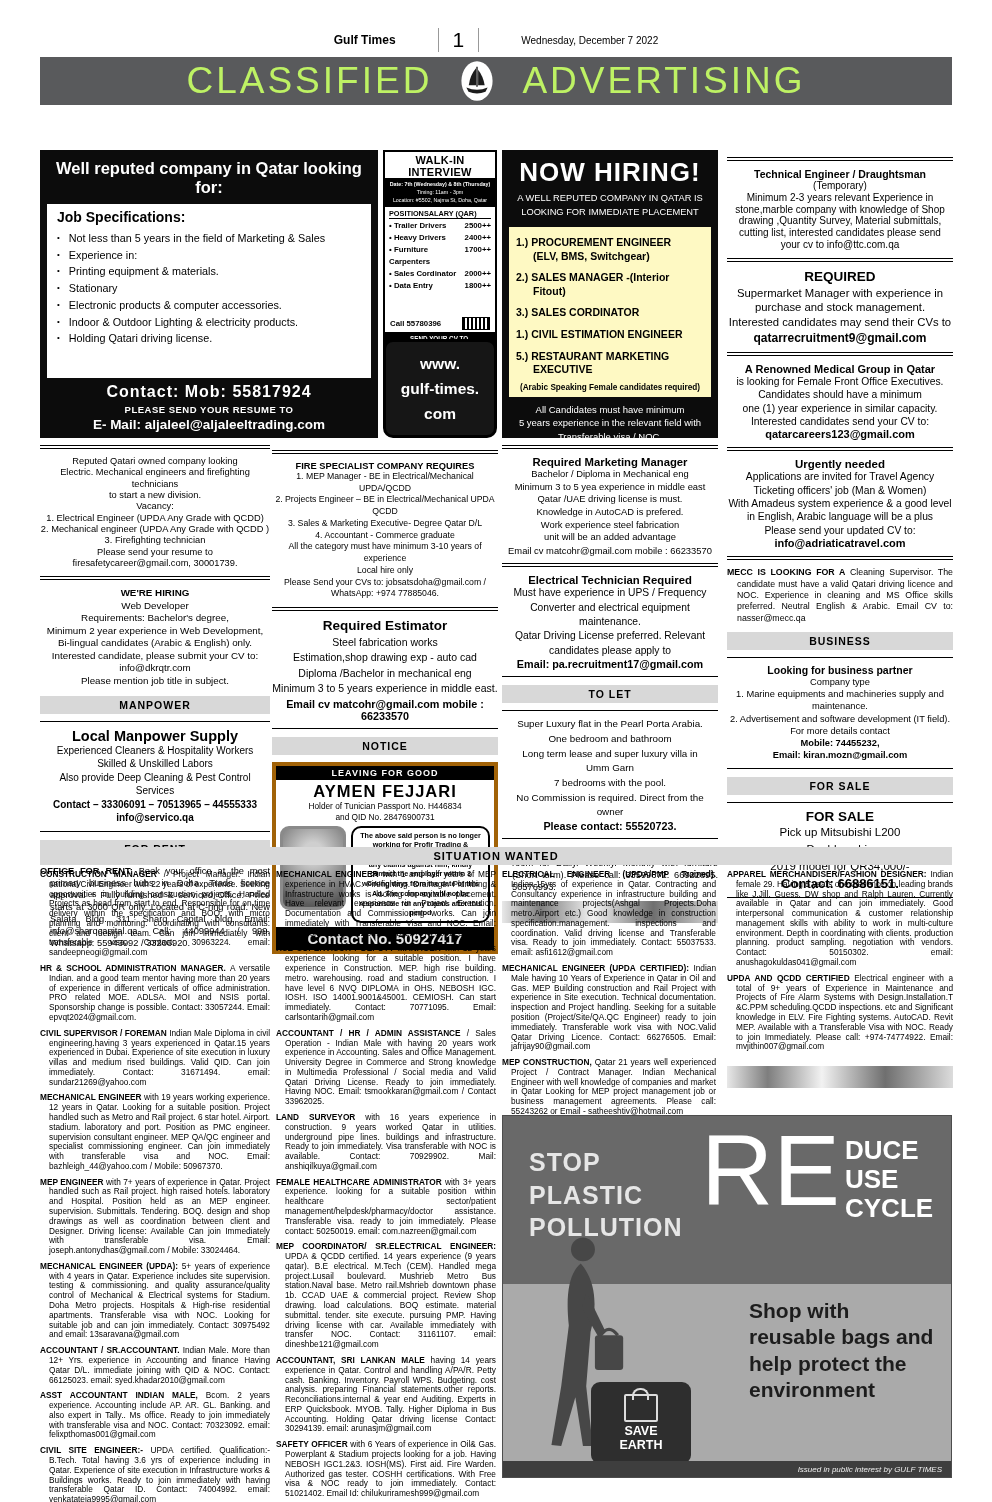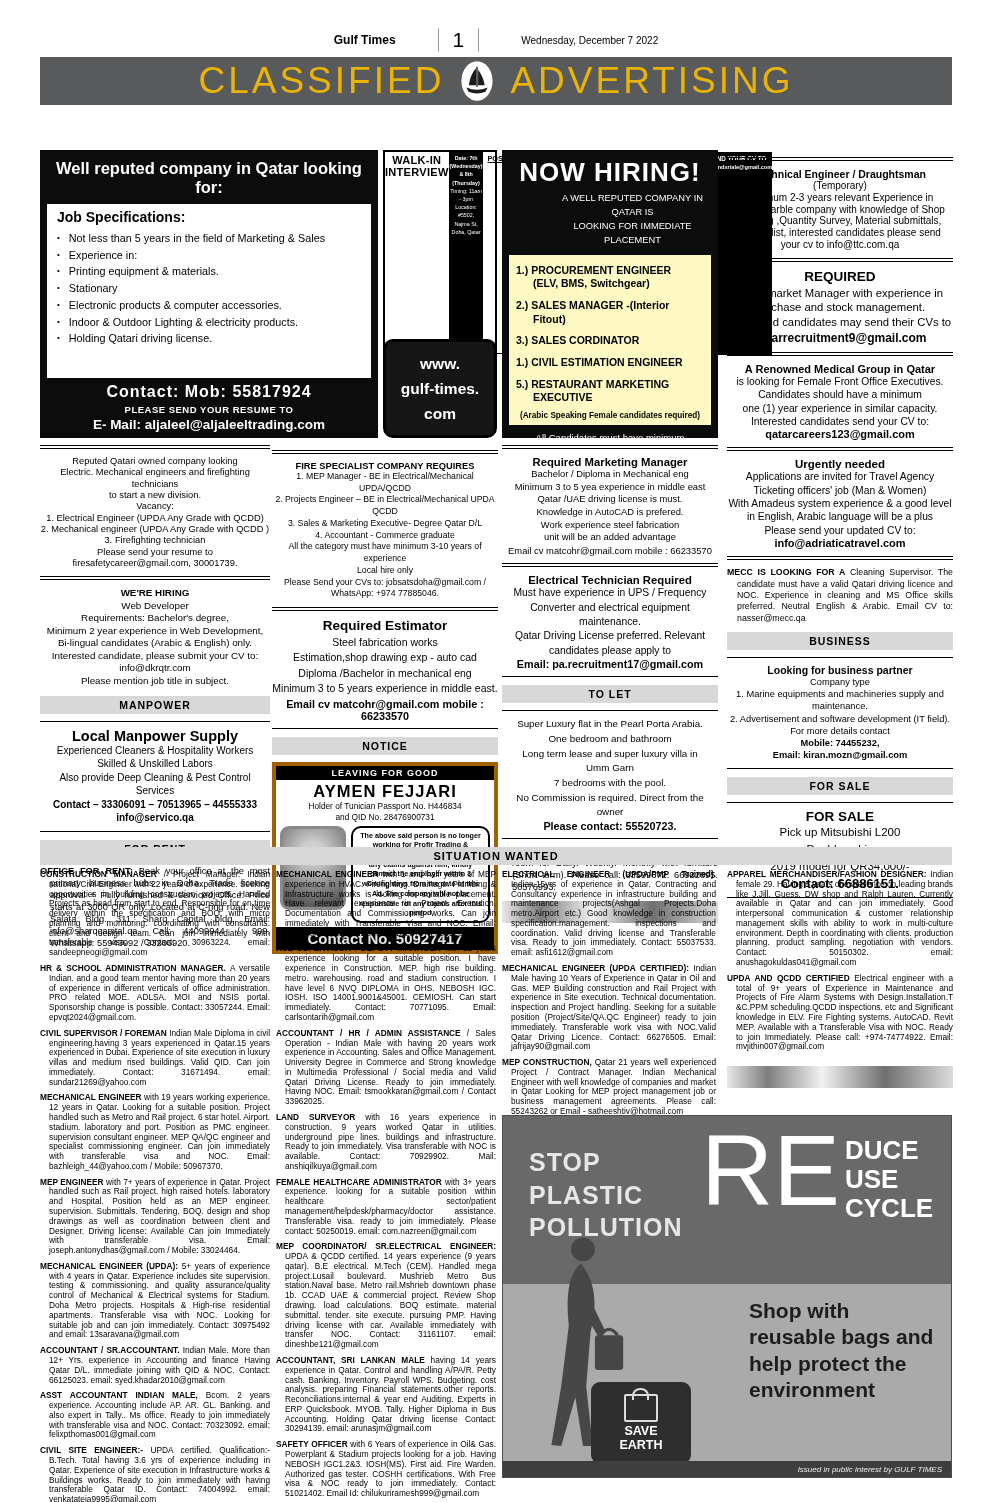--- a/index.html
+++ b/index.html
@@ -5,21 +5,21 @@
   html,body{margin:0;padding:0;background:#fff;}
   .page{position:relative;width:992px;height:1502px;background:#fff;overflow:hidden;
         font-family:"Liberation Sans",sans-serif;color:#000;}
   
   .mast{position:absolute;top:28px;left:0;width:992px;display:flex;justify-content:center;
         align-items:center;gap:42px;}
   .mast .paper{font-weight:bold;font-size:12px;}
   .mast .pageno{font-size:21px;font-weight:300;border-left:1px solid #999;border-right:1px solid #999;padding:0 14px;}
   .mast .date{font-size:10px;}
   .banner{position:absolute;top:57px;left:40px;width:912px;height:48px;background:#595a5c;
-          color:#eab308;display:flex;align-items:center;justify-content:center;gap:16px;
+          color:#bef264;display:flex;align-items:center;justify-content:center;gap:28px;
           font-size:37px;letter-spacing:3px;}
   .logo{width:34px;height:44px;flex:0 0 34px;}
   .graybar{position:absolute;background:#d8d8d8;display:flex;align-items:center;justify-content:center;
            font-size:11px;font-weight:bold;letter-spacing:1px;}
   .colbar{background:#d8d8d8;height:18px;display:flex;align-items:center;justify-content:center;
           font-size:10.5px;font-weight:bold;letter-spacing:1px;margin:8px 0 7px 0;}
   
   .pre{white-space:pre-line;}
   .ctr{text-align:center;}
   .dv{height:2px;border-top:1px solid #000;border-bottom:1px solid #000;margin:7px 0;}
@@ -35,43 +35,43 @@
   .od-body{background:#fff;color:#000;margin:0 7px;padding:5px 10px 8px;flex:1;}
   .od-spec{font-weight:bold;font-size:14px;margin-bottom:5px;}
   .od-body .bullet{display:flex;gap:9px;font-size:10.8px;line-height:1.55;}
   .od-body .dot{font-size:8px;line-height:1.9;}
   .od-foot{text-align:center;padding:5px 2px 6px;}
   .od-contact{font-weight:bold;font-size:16px;letter-spacing:1px;}
   .od-resume{font-weight:bold;font-size:9.5px;margin-top:3px;letter-spacing:.5px;}
   .od-email{font-weight:bold;font-size:13.5px;margin-top:2px;}
   
   .walkin{position:absolute;top:150px;left:383px;width:114px;height:207px;border:2px solid #000;
-          background:#fff;box-sizing:border-box;display:flex;flex-direction:row;}
+          background:#fff;box-sizing:border-box;display:flex;flex-direction:column;}
   .wi-title{font-weight:bold;font-size:11px;text-align:center;padding-top:2px;letter-spacing:.3px;}
   .wi-dark{background:#000;color:#fff;font-size:5.3px;text-align:center;line-height:1.55;padding:2px 1px;}
   .wi-dark .b{font-weight:bold;}
-  .wi-head{display:flex;justify-content:space-between;font-size:7.3px;font-weight:bold;
-           border-bottom:1px solid #000;margin:2px 4px 1px;text-decoration:underline;}
+  .wi-head{display:flex;font-size:7.3px;font-weight:bold;
+           border-bottom:1px solid #000;margin:2px 4px 1px;}
   .wi-rows{margin:0 4px;flex:1;}
   .wi-row{display:flex;justify-content:space-between;font-size:7.8px;font-weight:bold;line-height:1.55;}
   .wi-call{display:flex;justify-content:space-between;align-items:center;font-size:7.8px;font-weight:bold;
            margin:1px 5px 2px;}
   .barcode{width:26px;height:11px;border:1px solid #000;
            background:repeating-linear-gradient(90deg,#000 0 2px,#fff 2px 4px);}
   .wi-send{background:#000;color:#fff;text-align:center;font-size:6.3px;font-weight:bold;padding:2px 0 3px;line-height:1.5;}
   .wi-send .em{font-size:5.6px;}
   
   .webbox{position:absolute;top:339px;left:383px;width:114px;height:99px;background:#161616;border:3px solid #000;
           border-radius:10px;box-sizing:border-box;color:#fff;display:flex;flex-direction:column;
           align-items:center;justify-content:center;gap:7px;font-size:15.5px;font-weight:bold;}
   
   .nowhiring{position:absolute;top:150px;left:502px;width:216px;height:288px;background:#0c0c0c;color:#fff;
              box-sizing:border-box;display:flex;flex-direction:column;text-align:center;}
   .nh-title{font-size:26px;font-weight:bold;letter-spacing:1px;margin-top:7px;}
-  .nh-sub{font-size:9.3px;line-height:1.5;margin-top:4px;padding-left:45px;}
+  .nh-sub{font-size:9.3px;line-height:1.5;margin-top:4px;}
   .nh-panel{background:#fef9c3;color:#000;margin:7px 7px 6px;padding:9px 7px 5px;text-align:left;flex:1;}
   .nh-item{font-weight:bold;font-size:10.5px;line-height:1.3;margin-bottom:8px;padding-left:17px;text-indent:-17px;}
   .nh-note{font-weight:bold;font-size:8.2px;margin-top:-2px;}
   .nh-f1,.nh-f2{font-size:9.5px;line-height:1.4;margin:0 6px 6px;}
   
   .stack{position:absolute;box-sizing:border-box;}
   .c4{top:150px;left:727px;width:226px;text-align:center;}
   .ad-t{font-weight:bold;}
   .c4 .tech-t{font-size:10.5px;}
   .c4 .tech-b{font-size:10px;line-height:1.18;}

